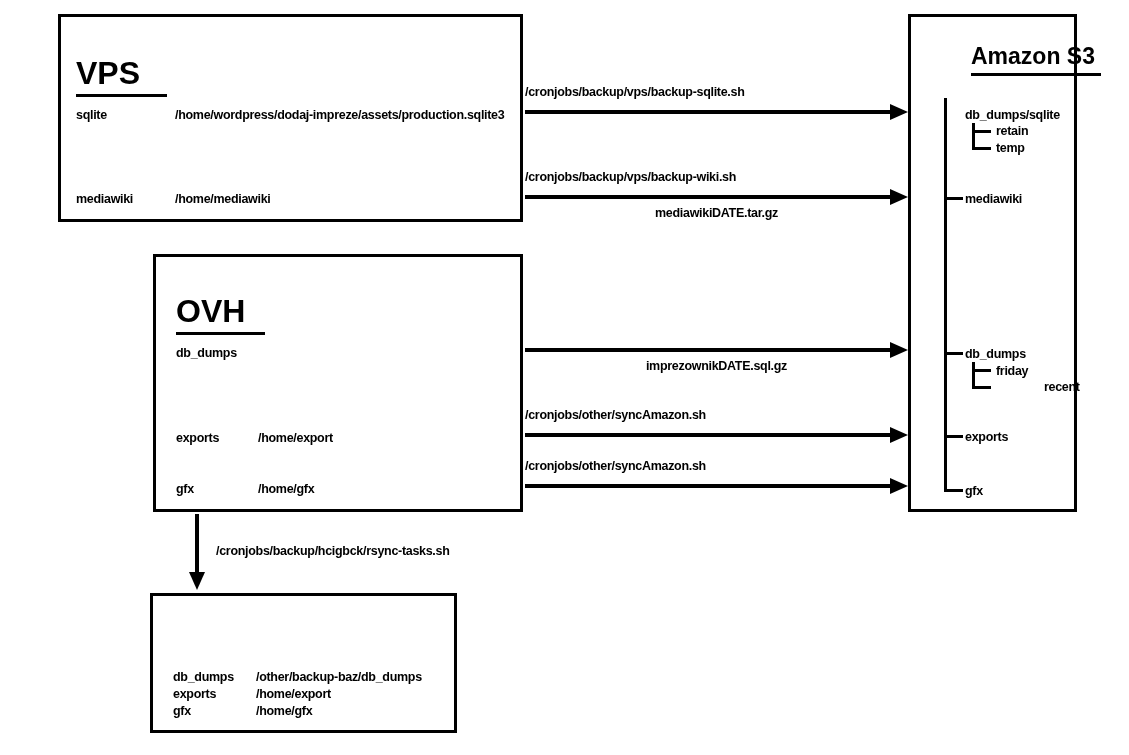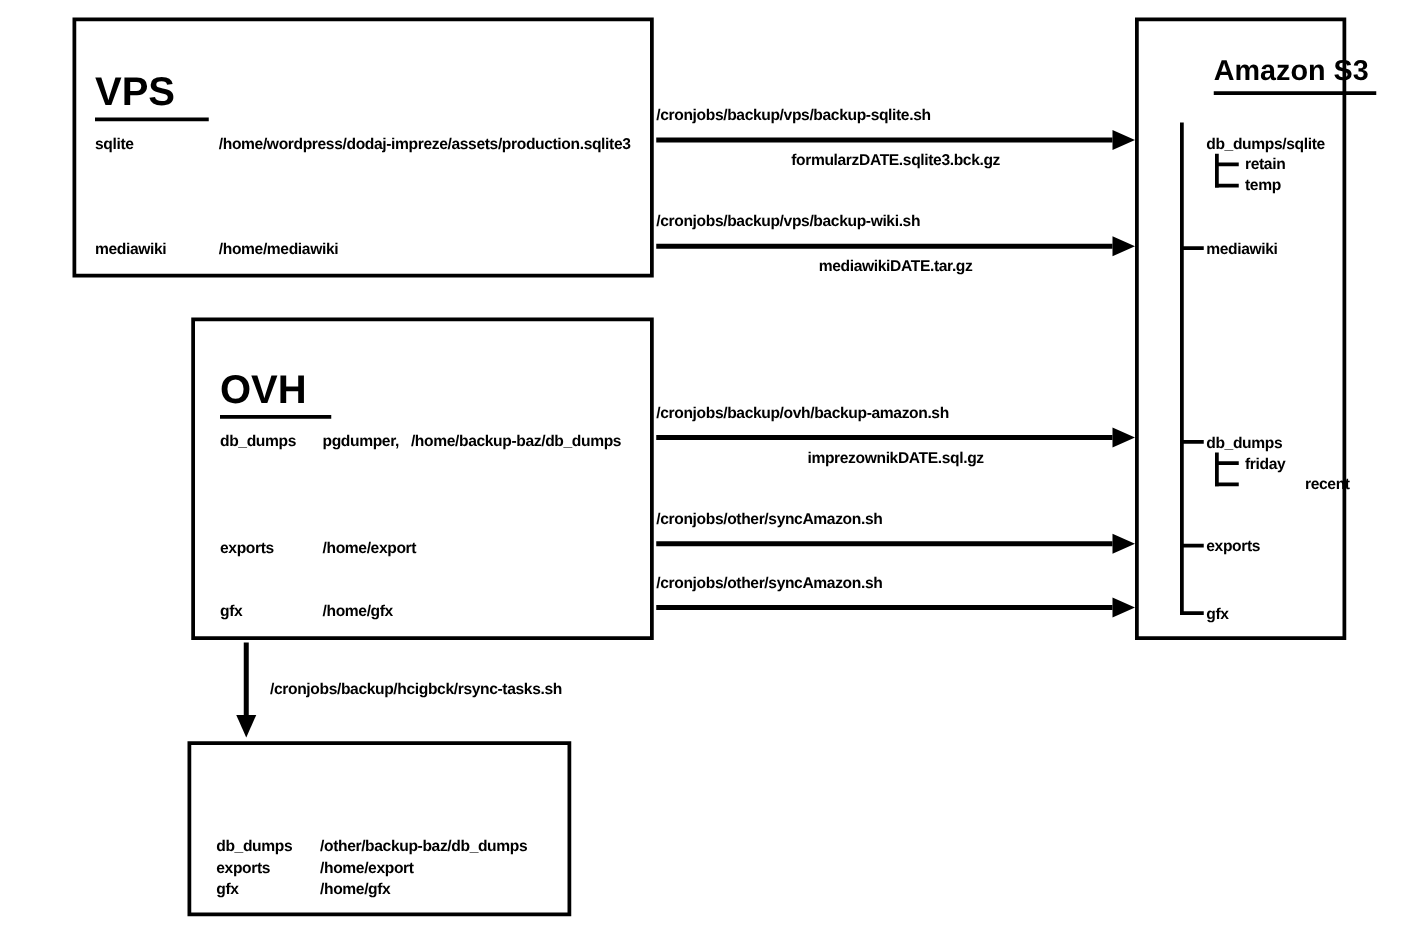--- a/index.html
+++ b/index.html
@@ -75,21 +75,20 @@
   <div class="row txt" style="left:15px; top:174px; width:440px;">
     <span class="key">mediawiki</span>
     <span class="val" style="left:99px;">/home/mediawiki</span>
   </div>
 </div>
 
 <div class="box" style="left:153px; top:254px; width:370px; height:258px;">
   <span class="box-title" style="left:20px; top:38px; padding-right:20px;">OVH</span>
   <div class="row txt" style="left:20px; top:88px; width:345px;">
     <span class="key">db_dumps</span>
-    <span class="val" style="left:82px;">pgdumper,   /home/backup-baz/db_dumps</span>
   </div>
   <div class="row txt" style="left:20px; top:173px; width:345px;">
     <span class="key">exports</span>
     <span class="val" style="left:82px;">/home/export</span>
   </div>
   <div class="row txt" style="left:20px; top:224px; width:345px;">
     <span class="key">gfx</span>
     <span class="val" style="left:82px;">/home/gfx</span>
   </div>
 </div>
@@ -136,32 +135,30 @@
   <div class="tnode txt" style="left:54px; top:412px;">exports</div>
 
   <div class="tline" style="left:33px; top:472px; width:19px; height:3px;"></div>
   <div class="tnode txt" style="left:54px; top:466px;">gfx</div>
 </div>
 
 <div class="harrow" style="top:84px;">
   <div class="lbl-above txt">/cronjobs/backup/vps/backup-sqlite.sh</div>
   <div class="shaft"></div>
   <div class="head"></div>
-  <div class="lbl-below txt">formularzDATE.sqlite3.bck.gz</div>
 </div>
 
 <div class="harrow" style="top:169px;">
   <div class="lbl-above txt">/cronjobs/backup/vps/backup-wiki.sh</div>
   <div class="shaft"></div>
   <div class="head"></div>
   <div class="lbl-below txt">mediawikiDATE.tar.gz</div>
 </div>
 
 <div class="harrow" style="top:322px;">
-  <div class="lbl-above txt">/cronjobs/backup/ovh/backup-amazon.sh</div>
   <div class="shaft"></div>
   <div class="head"></div>
   <div class="lbl-below txt">imprezownikDATE.sql.gz</div>
 </div>
 
 <div class="harrow" style="top:407px;">
   <div class="lbl-above txt">/cronjobs/other/syncAmazon.sh</div>
   <div class="shaft"></div>
   <div class="head"></div>
 </div>

